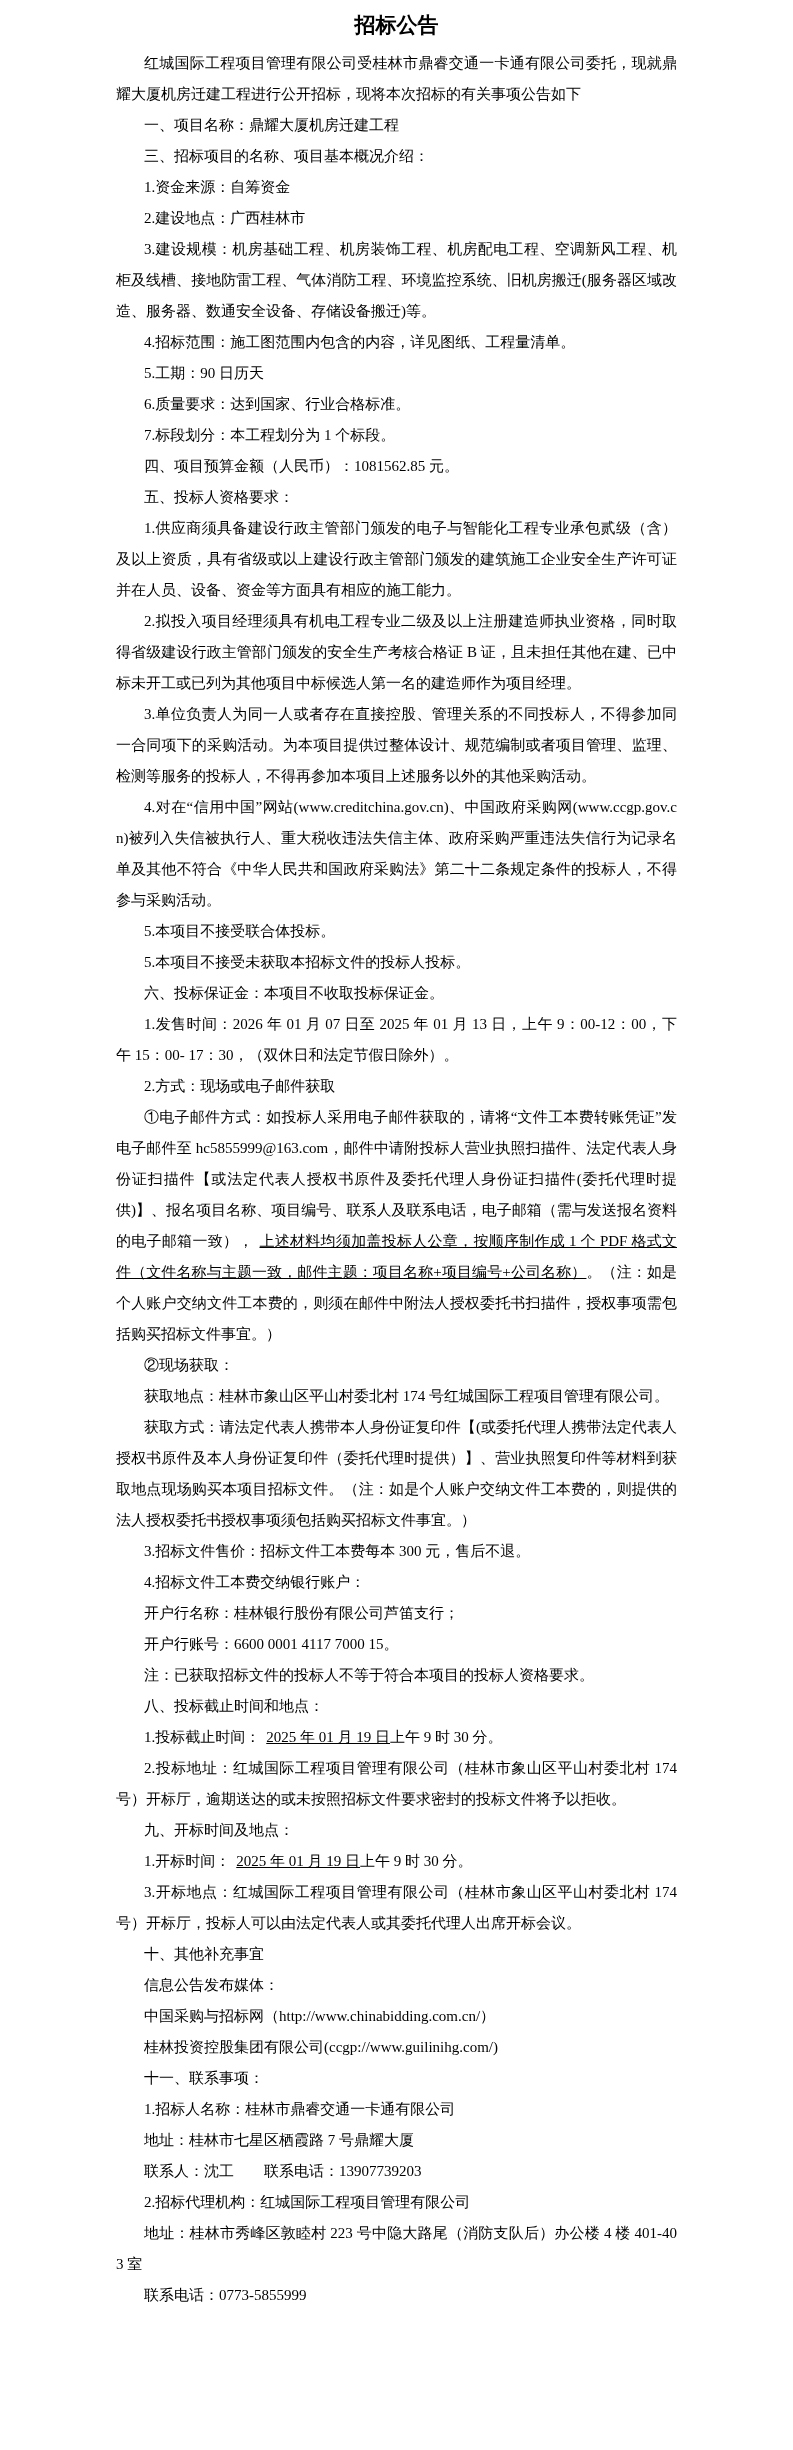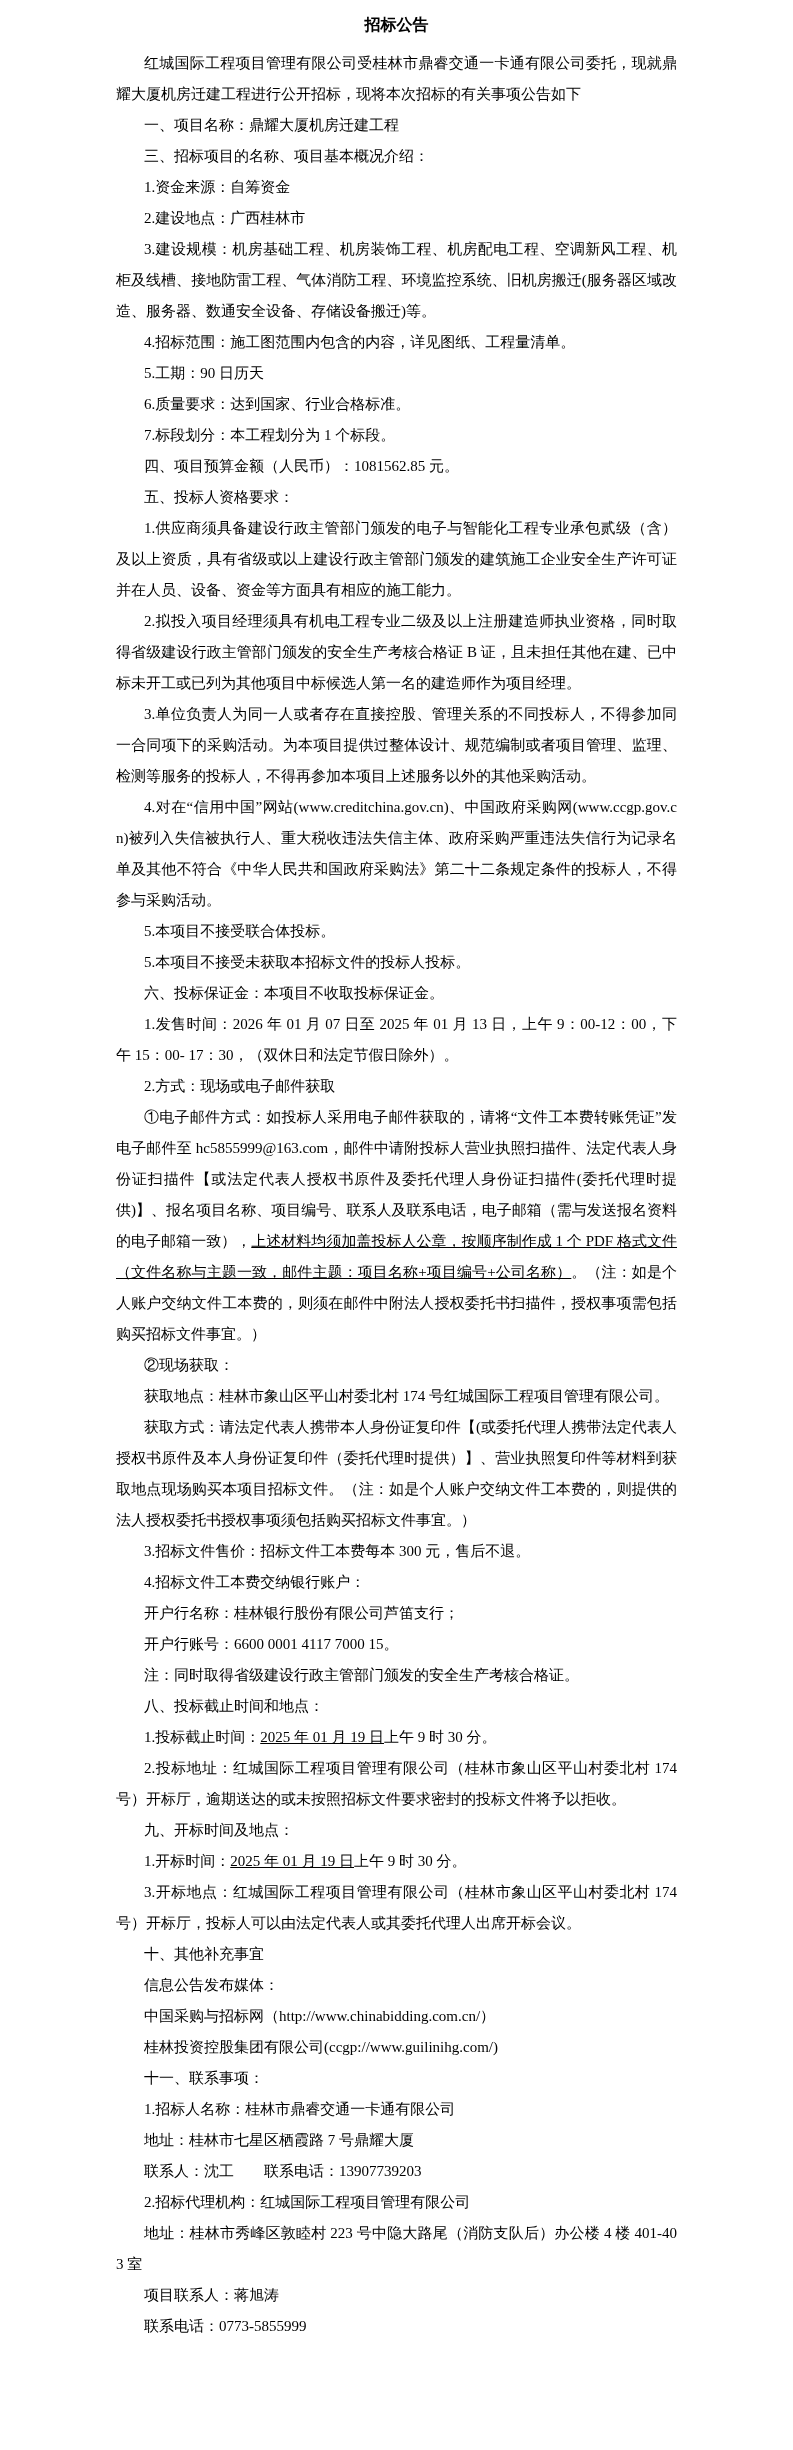--- a/index.html
+++ b/index.html
@@ -12,34 +12,34 @@
     min-height: 2450px;
     box-sizing: border-box;
     padding: 8px 116px 20px 116px;
     background: #ffffff;
     color: #000000;
     font-family: "Liberation Serif", "DejaVu Serif", serif;
     font-size: 15px;
     line-height: 31px;
   }
   .doc-title {
-    font-size: 16px;
+    font-size: 21px;
     font-weight: bold;
     text-align: center;
     margin: 0 0 6px 0;
     line-height: 34px;
   }
   p.para {
     margin: 0;
     text-indent: 28px;
     text-align: justify;
     word-break: break-all;
   }
   p.para .b { font-weight: normal; }
-  p.para .u { text-decoration: underline; }
+  p.para .u { text-decoration: underline; margin-left: 6px; }
 </style>
 </head>
 <body>
 
 <div class="page">
   <h1 class="doc-title">招标公告</h1>
   <div id="doc-body">
       <p class="para"><span>红城国际工程项目管理有限公司受桂林市鼎睿交通一卡通有限公司委托，现就鼎耀大厦机房迁建工程进行公开招标，现将本次招标的有关事项公告如下</span></p>
       <p class="para"><span class="b">一、项目名称：</span><span>鼎耀大厦机房迁建工程</span></p>
       <p class="para"><span class="b">三、招标项目的名称、项目基本概况介绍：</span></p>
@@ -62,34 +62,33 @@
       <p class="para"><span>1.发售时间：2026 年 01 月 07 日至 2025 年 01 月 13 日，上午 9：00-12：00，下午 15：00- 17：30，（双休日和法定节假日除外）。</span></p>
       <p class="para"><span>2.方式：</span><span class="b">现场或电子邮件获取</span></p>
       <p class="para"><span class="b">①电子邮件方式：</span><span>如投标人采用电子邮件获取的，请将“文件工本费转账凭证”发电子邮件至 hc5855999@163.com，邮件中请附投标人营业执照扫描件、法定代表人身份证扫描件【或法定代表人授权书原件及委托代理人身份证扫描件(委托代理时提供)】、报名项目名称、项目编号、联系人及联系电话，电子邮箱（需与发送报名资料的电子邮箱一致），</span><span class="b u">上述材料均须加盖投标人公章，按顺序制作成 1 个 PDF 格式文件（文件名称与主题一致，邮件主题：项目名称+项目编号+公司名称）</span><span>。（注：如是个人账户交纳文件工本费的，则须在邮件中附法人授权委托书扫描件，授权事项需包括购买招标文件事宜。）</span></p>
       <p class="para"><span class="b">②现场获取：</span></p>
       <p class="para"><span>获取地点：桂林市象山区平山村委北村 174 号红城国际工程项目管理有限公司。</span></p>
       <p class="para"><span>获取方式：请法定代表人携带本人身份证复印件【(或委托代理人携带法定代表人授权书原件及本人身份证复印件（委托代理时提供）】、营业执照复印件等材料到获取地点现场购买本项目招标文件。（注：如是个人账户交纳文件工本费的，则提供的法人授权委托书授权事项须包括购买招标文件事宜。）</span></p>
       <p class="para"><span class="b">3.招标文件售价：</span><span>招标文件工本费每本 300 元，售后不退。</span></p>
       <p class="para"><span class="b">4.招标文件工本费交纳银行账户：</span></p>
       <p class="para"><span class="b">开户行名称：桂林银行股份有限公司芦笛支行；</span></p>
       <p class="para"><span class="b">开户行账号：</span><span class="b">6600 0001 4117 7000 15。</span></p>
-      <p class="para"><span class="b">注：同时取得省级建设行政主管部门颁发的安全生产考核合格证。</span></p>
+      <p class="para"><span class="b">注：已获取招标文件的投标人不等于符合本项目的投标人资格要求。</span></p>
       <p class="para"><span class="b">八、投标截止时间和地点：</span></p>
       <p class="para"><span>1.投标截止时间：</span><span class="u">2025 年 01 月 19 日</span><span>上午 9 时 30 分。</span></p>
       <p class="para"><span>2.投标地址：红城国际工程项目管理有限公司（桂林市象山区平山村委北村 174 号）开标厅，逾期送达的或未按照招标文件要求密封的投标文件将予以拒收。</span></p>
       <p class="para"><span class="b">九、开标时间及地点：</span></p>
       <p class="para"><span>1.开标时间：</span><span class="u">2025 年 01 月 19 日</span><span>上午 9 时 30 分。</span></p>
       <p class="para"><span>3.开标地点：红城国际工程项目管理有限公司（桂林市象山区平山村委北村 174 号）开标厅，投标人可以由法定代表人或其委托代理人出席开标会议。</span></p>
       <p class="para"><span class="b">十、其他补充事宜</span></p>
       <p class="para"><span class="b">信息公告发布媒体：</span></p>
       <p class="para"><span>中国采购与招标网（http://www.chinabidding.com.cn/）</span></p>
       <p class="para"><span>桂林投资控股集团有限公司(ccgp://www.guilinihg.com/)</span></p>
       <p class="para"><span class="b">十一、联系事项：</span></p>
       <p class="para"><span>1.招标人名称：桂林市鼎睿交通一卡通有限公司</span></p>
       <p class="para"><span>地址：桂林市七星区栖霞路 7 号鼎耀大厦</span></p>
       <p class="para"><span>联系人：沈工　　联系电话：13907739203</span></p>
       <p class="para"><span>2.招标代理机构：红城国际工程项目管理有限公司</span></p>
       <p class="para"><span>地址：桂林市秀峰区敦睦村 223 号中隐大路尾（消防支队后）办公楼 4 楼 401-403 室</span></p>
-      <p class="para"><span>项目联系人：蒋旭涛</span></p>
       <p class="para"><span>联系电话：0773-5855999</span></p>
     </div>
 
 </div>
 
 </body></html>

